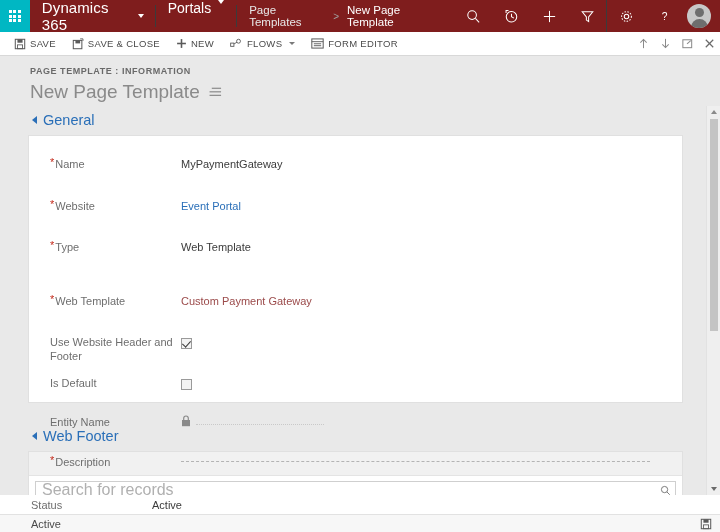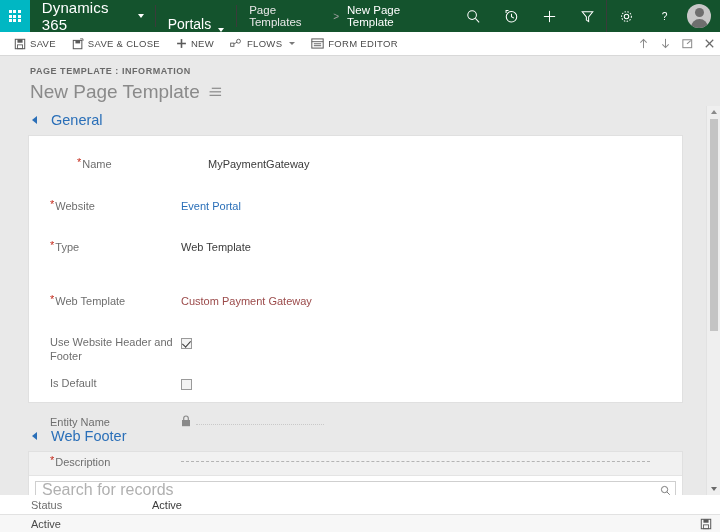--- a/index.html
+++ b/index.html
@@ -6,21 +6,21 @@
   html, body {
     width: 720px; height: 532px;
     overflow: hidden;
     font-family: "Liberation Sans", sans-serif;
     background: #ffffff;
   }
 
   
   .topnav {
     height: 32px; width: 720px;
-    background: #14532d;
+    background: #7f1d1d;
     display: flex; align-items: stretch;
     color: #ffffff;
   }
   .waffle {
     width: 32px; height: 32px;
     background: #00b7c3;
     display: flex; align-items: center; justify-content: center;
     cursor: pointer;
   }
   .waffle-grid {
@@ -31,21 +31,21 @@
   }
   .waffle-grid i { background: #ffffff; display: block; width:3px; height:3px;}
   .brand {
     display: flex; align-items: center; gap: 7px;
     padding: 0 11px 0 12px;
     font-size: 15px; font-weight: 400; letter-spacing: .1px;
     color: #ffffff; cursor: pointer;
   }
   .divider-v { width: 1px; background: #3b3b3b; margin: 5px 0; }
   .appname {
-    display: flex; align-items: flex-end; gap: 7px;
+    display: flex; align-items: flex-start; gap: 7px;
     padding: 0 12px;
     font-size: 14px; color: #ffffff; cursor: pointer;
   }
   .caret-d {
     width: 0; height: 0;
     border-left: 3.5px solid transparent;
     border-right: 3.5px solid transparent;
     border-top: 4px solid #ffffff;
     display: inline-block;
   }
@@ -128,21 +128,21 @@
     position: absolute;
     left: 0; top: 50px; right: 0; bottom: 37px;
     overflow: hidden;
   }
   .formpanel {
     margin: 0 0 0 18px;
     width: 672px;
     background: transparent;
   }
   .section-head {
-    display: flex; align-items: center; gap: 14px;
+    display: flex; align-items: center; gap: 6px;
     padding: 6px 0 7px 14px;
     cursor: pointer;
   }
   .tri {
     width: 0; height: 0;
     border-top: 4.5px solid transparent;
     border-bottom: 4.5px solid transparent;
     border-right: 5px solid #2a6fb8;
     margin-bottom: 1px;
   }
@@ -432,21 +432,21 @@
   <div class="formwrap">
     <div class="formpanel">
 
       <div class="section-head">
         <span class="tri"></span>
         <span class="section-title">General</span>
       </div>
 
       <div class="card card-general">
 
-        <div class="field" style="margin-top:9px;margin-left:27px;">
+        <div class="field" style="margin-top:9px;">
           <div class="fl"><span class="req">*</span><span>Name</span></div>
           <div class="fv">MyPaymentGateway</div>
         </div>
 
         <div class="field" style="margin-top:15px;">
           <div class="fl"><span class="req">*</span><span>Website</span></div>
           <div class="fv link">Event Portal</div>
         </div>
 
         <div class="field" style="margin-top:14px;">

